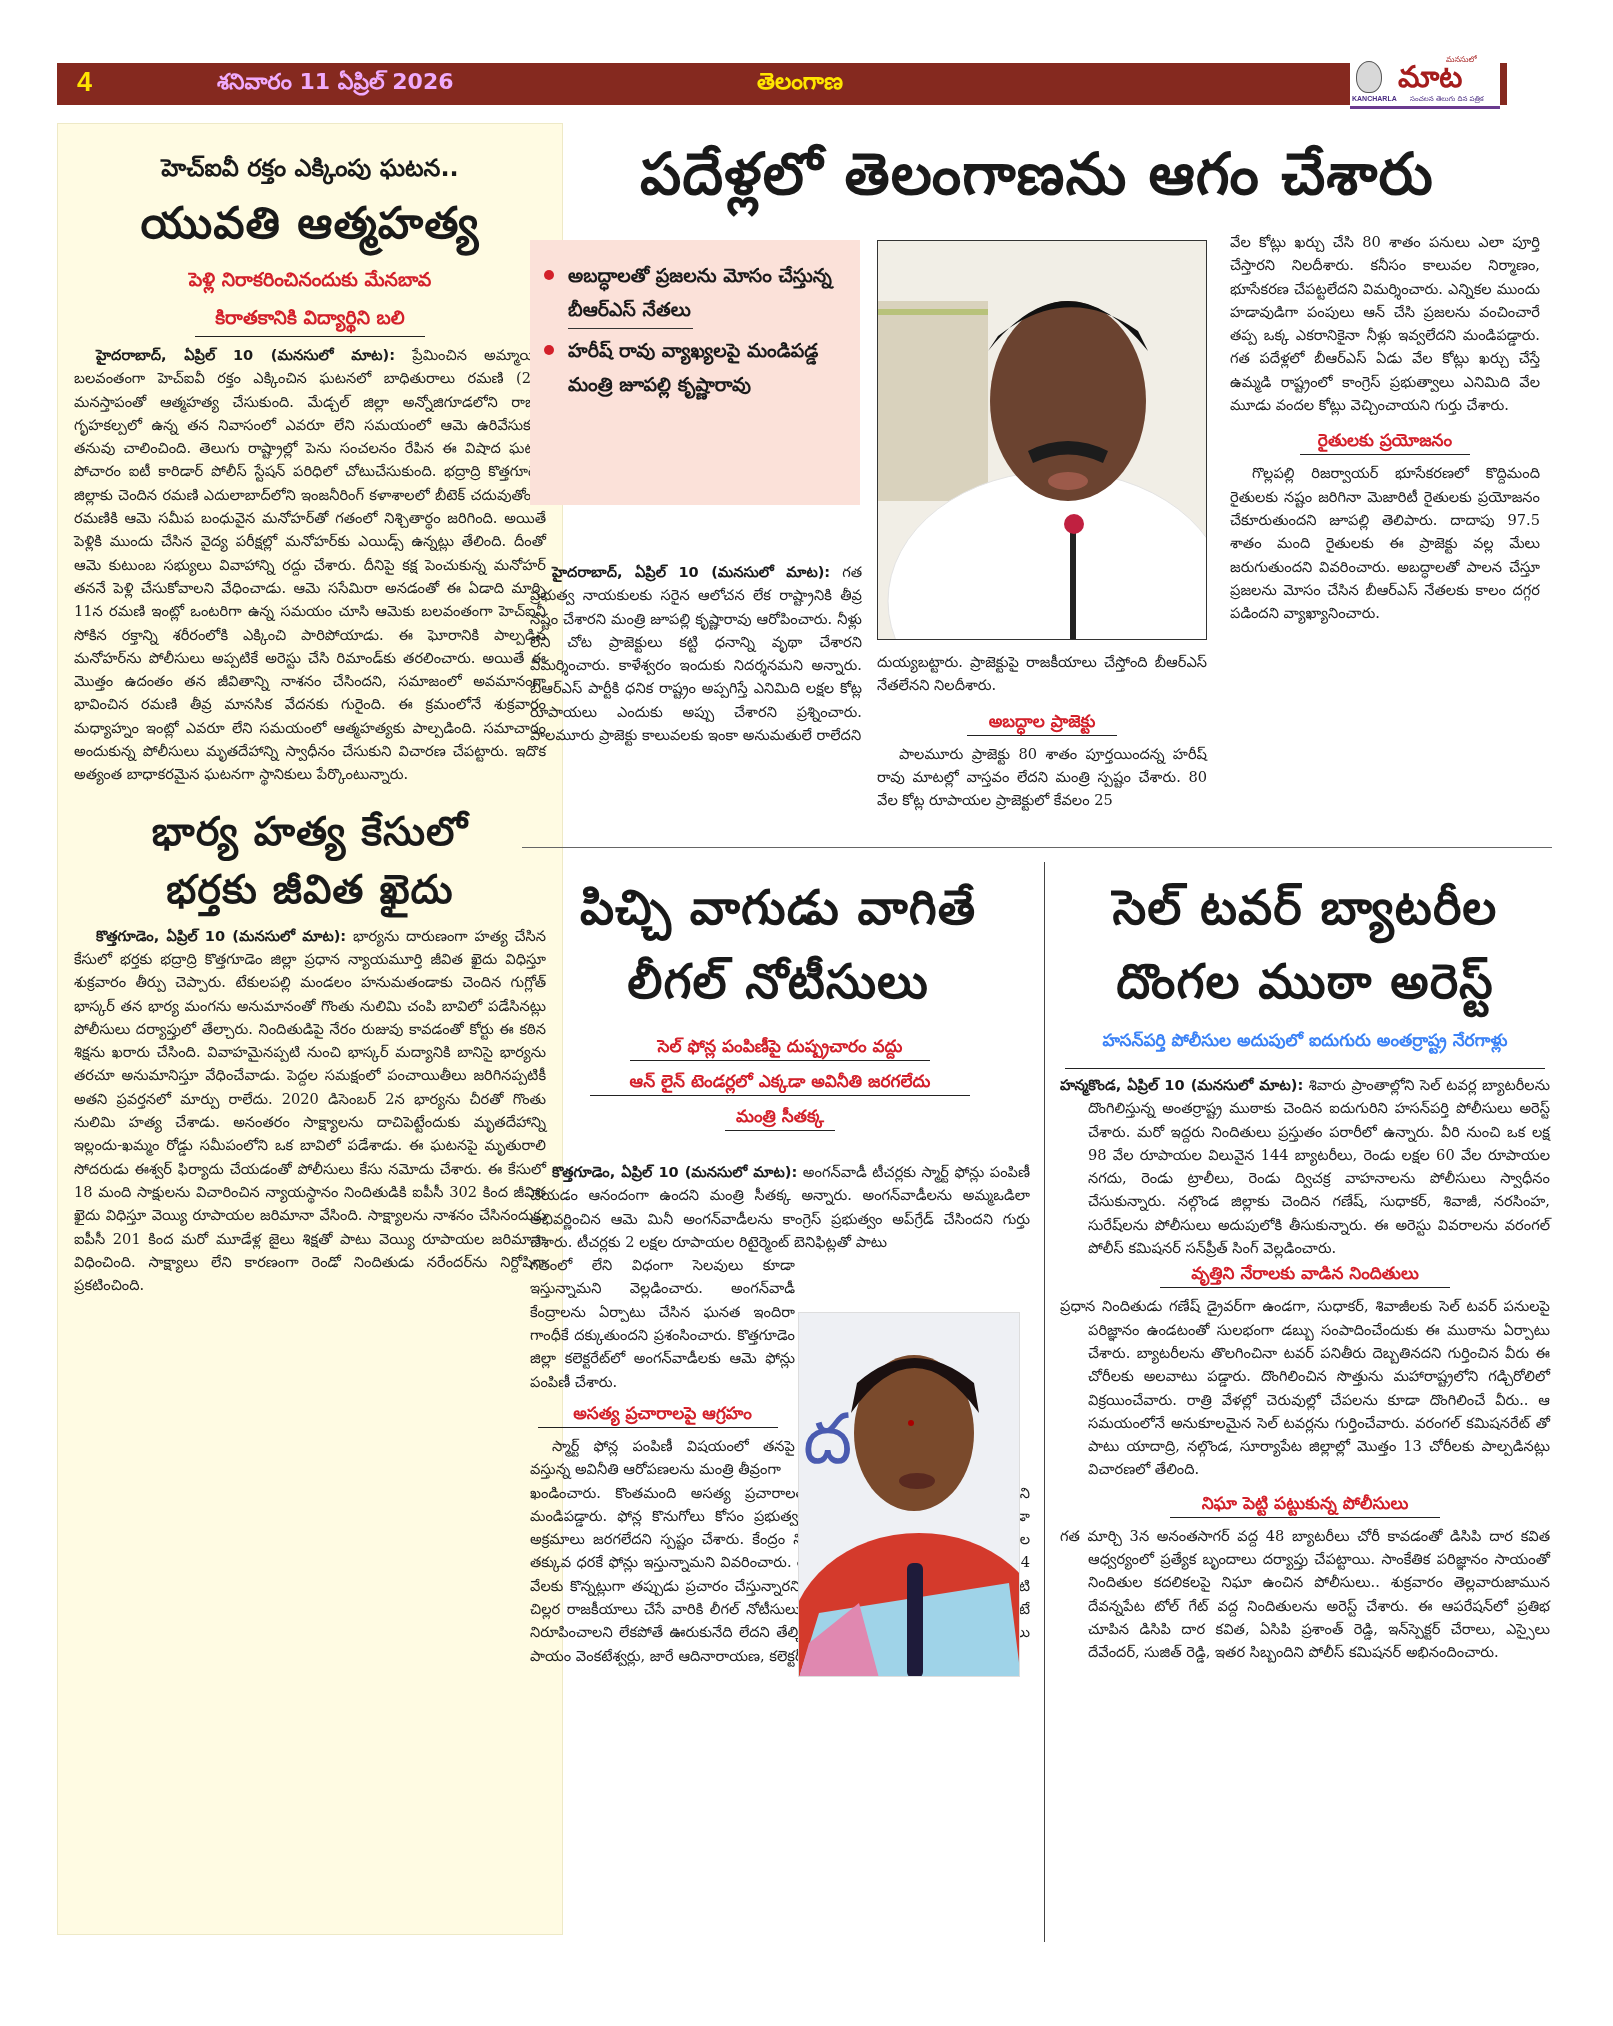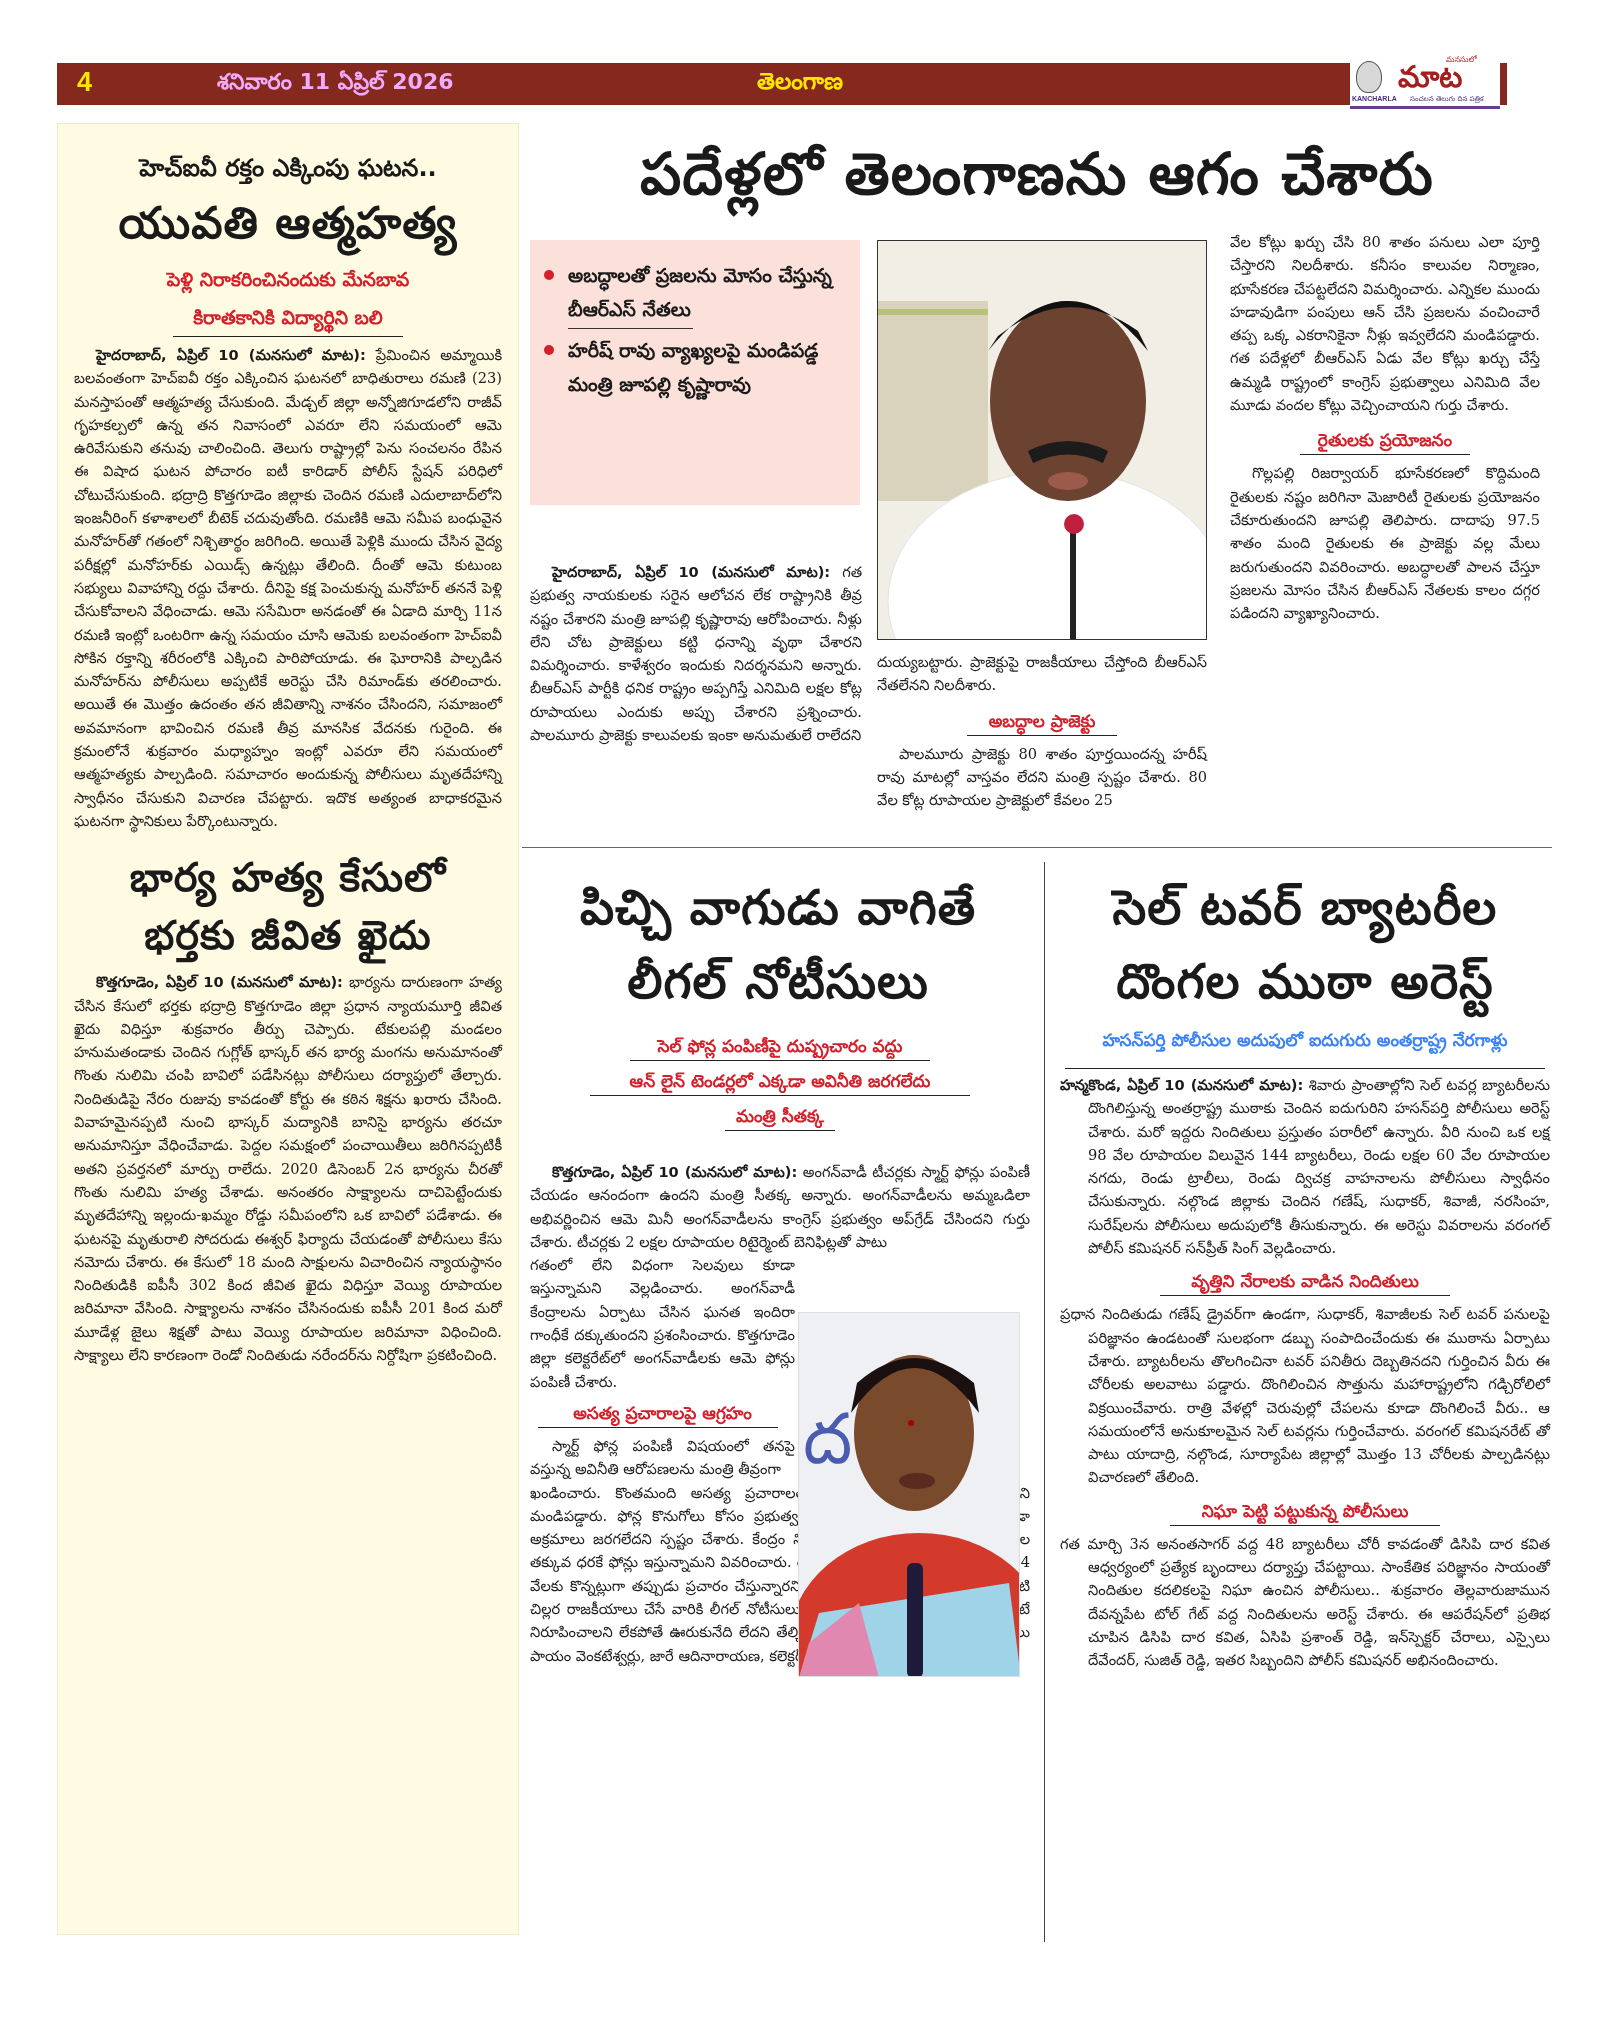--- a/index.html
+++ b/index.html
@@ -12,21 +12,21 @@
   .date { position: absolute; left: 160px; top: 6px; font-weight: bold; font-size: 22px; color: #f0abfc; }
   .section { position: absolute; left: 700px; top: 5px; font-weight: bold; font-size: 23px; color: #ffe500; }
   .logo { position: absolute; left: 1350px; top: 57px; width: 150px; height: 52px; background: #ffffff; border-bottom: 3px solid #6a3b8f; }
   .logo-face { position: absolute; left: 6px; top: 4px; width: 26px; height: 32px; border-radius: 50% 50% 45% 45%; background: #d8d8d8; border: 1px solid #555; }
   .logo-kan { position: absolute; left: 2px; top: 38px; font-family: "Liberation Sans", sans-serif; font-size: 7px; font-weight: bold; color: #4b2e83; }
   .logo-title { position: absolute; left: 48px; top: 2px; font-weight: bold; font-size: 30px; color: #a51d1d; line-height: 36px; }
   .logo-sub { position: absolute; left: 48px; top: 38px; font-size: 7px; color: #4b2e83; margin-left: 12px; }
   .logo-top { position: absolute; left: 96px; top: -2px; font-size: 8px; color: #a51d1d; }
 
   
-  .left-col { position: absolute; left: 57px; top: 123px; width: 462px; height: 1812px; background: #fffbe3; border: 1px solid #eee9c6; padding: 0 16px; }
+  .left-col { position: absolute; left: 57px; top: 123px; width: 506px; height: 1812px; background: #fffbe3; border: 1px solid #eee9c6; padding: 0 16px; }
   .kicker { text-align: center; font-weight: bold; font-size: 24px; margin-top: 30px; }
   .headline-xl { text-align: center; font-weight: bold; font-size: 44px; line-height: 58px; letter-spacing: 1px; }
   .sub-red { text-align: center; color: #d3202a; font-weight: bold; font-size: 19px; line-height: 38px; }
   .rule { height: 1px; background: #222; margin: 0 auto; }
   .body-txt { font-family: "DejaVu Serif", serif; font-size: 14.6px; line-height: 23.3px; text-align: justify; text-indent: 22px; }
   .dateline { font-family: "DejaVu Sans", sans-serif; font-weight: bold; }
 
   
   .main-head { position: absolute; left: 532px; top: 138px; width: 1010px; text-align: center; font-weight: bold; font-size: 58px; line-height: 72px; letter-spacing: 1px; }
   .pink-box { position: absolute; left: 530px; top: 240px; width: 330px; height: 265px; background: #fbe1d9; padding: 18px 16px 0 14px; }
@@ -178,19 +178,19 @@
 </div>
 
 <h2 class="lower-head story3-head">
   <span style="display:block">సెల్ టవర్ బ్యాటరీల</span>
   <span style="display:block">దొంగల ముఠా అరెస్ట్</span>
 </h2>
 <div class="story3-sub">హసన్‌పర్తి పోలీసుల అదుపులో ఐదుగురు అంతర్రాష్ట్ర నేరగాళ్లు</div>
 <div class="story3-body">
   <div class="rule" style="width:480px; margin-bottom:4px;"></div>
   <p class="body-txt hang" style="text-indent:-28px"><span class="dateline">హన్మకొండ, ఏప్రిల్ 10 (మనసులో మాట):</span> <span>శివారు ప్రాంతాల్లోని సెల్ టవర్ల బ్యాటరీలను దొంగిలిస్తున్న అంతర్రాష్ట్ర ముఠాకు చెందిన ఐదుగురిని హసన్‌పర్తి పోలీసులు అరెస్ట్ చేశారు. మరో ఇద్దరు నిందితులు ప్రస్తుతం పరారీలో ఉన్నారు. వీరి నుంచి ఒక లక్ష 98 వేల రూపాయల విలువైన 144 బ్యాటరీలు, రెండు లక్షల 60 వేల రూపాయల నగదు, రెండు ట్రాలీలు, రెండు ద్విచక్ర వాహనాలను పోలీసులు స్వాధీనం చేసుకున్నారు. నల్గొండ జిల్లాకు చెందిన గణేష్, సుధాకర్, శివాజీ, నరసింహ, సురేష్‌లను పోలీసులు అదుపులోకి తీసుకున్నారు. ఈ అరెస్టు వివరాలను వరంగల్ పోలీస్ కమిషనర్ సన్‌ప్రీత్ సింగ్ వెల్లడించారు.</span></p>
-  <div class="red-sub" style="margin-top:8px;">వృత్తిని నేరాలకు వాడిన నిందితులు</div>
+  <div class="red-sub" style="">వృత్తిని నేరాలకు వాడిన నిందితులు</div>
   <div class="red-rule" style="width:290px;"></div>
   <p class="body-txt hang" style="text-indent:-28px">ప్రధాన నిందితుడు గణేష్ డ్రైవర్‌గా ఉండగా, సుధాకర్, శివాజీలకు సెల్ టవర్ పనులపై పరిజ్ఞానం ఉండటంతో సులభంగా డబ్బు సంపాదించేందుకు ఈ ముఠాను ఏర్పాటు చేశారు. బ్యాటరీలను తొలగించినా టవర్ పనితీరు దెబ్బతినదని గుర్తించిన వీరు ఈ చోరీలకు అలవాటు పడ్డారు. దొంగిలించిన సొత్తును మహారాష్ట్రలోని గడ్చిరోలిలో విక్రయించేవారు. రాత్రి వేళల్లో చెరువుల్లో చేపలను కూడా దొంగిలించే వీరు.. ఆ సమయంలోనే అనుకూలమైన సెల్ టవర్లను గుర్తించేవారు. వరంగల్ కమిషనరేట్ తో పాటు యాదాద్రి, నల్గొండ, సూర్యాపేట జిల్లాల్లో మొత్తం 13 చోరీలకు పాల్పడినట్లు విచారణలో తేలింది.</p>
   <div class="red-sub" style="margin-top:8px;">నిఘా పెట్టి పట్టుకున్న పోలీసులు</div>
   <div class="red-rule" style="width:270px;"></div>
   <p class="body-txt hang" style="text-indent:-28px">గత మార్చి 3న అనంతసాగర్ వద్ద 48 బ్యాటరీలు చోరీ కావడంతో డిసిపి దార కవిత ఆధ్వర్యంలో ప్రత్యేక బృందాలు దర్యాప్తు చేపట్టాయి. సాంకేతిక పరిజ్ఞానం సాయంతో నిందితుల కదలికలపై నిఘా ఉంచిన పోలీసులు.. శుక్రవారం తెల్లవారుజామున దేవన్నపేట టోల్ గేట్ వద్ద నిందితులను అరెస్ట్ చేశారు. ఈ ఆపరేషన్‌లో ప్రతిభ చూపిన డిసిపి దార కవిత, ఏసిపి ప్రశాంత్ రెడ్డి, ఇన్‌స్పెక్టర్ చేరాలు, ఎస్సైలు దేవేందర్, సుజిత్ రెడ్డి, ఇతర సిబ్బందిని పోలీస్ కమిషనర్ అభినందించారు.</p>
 </div>
 
 </body></html>

